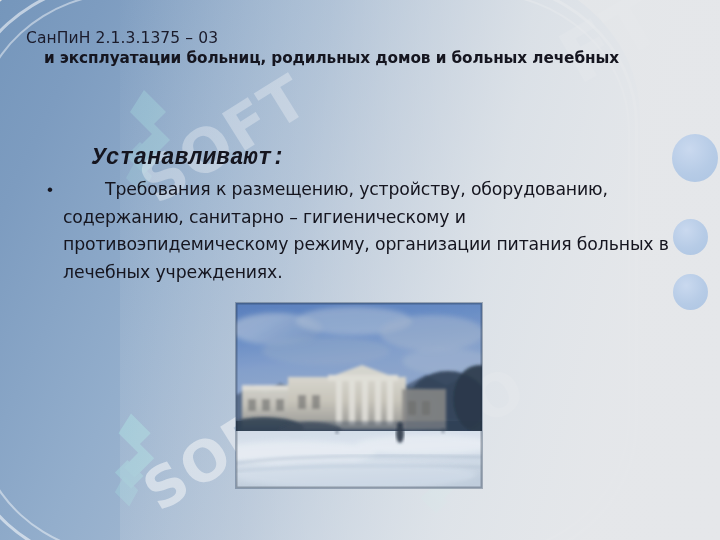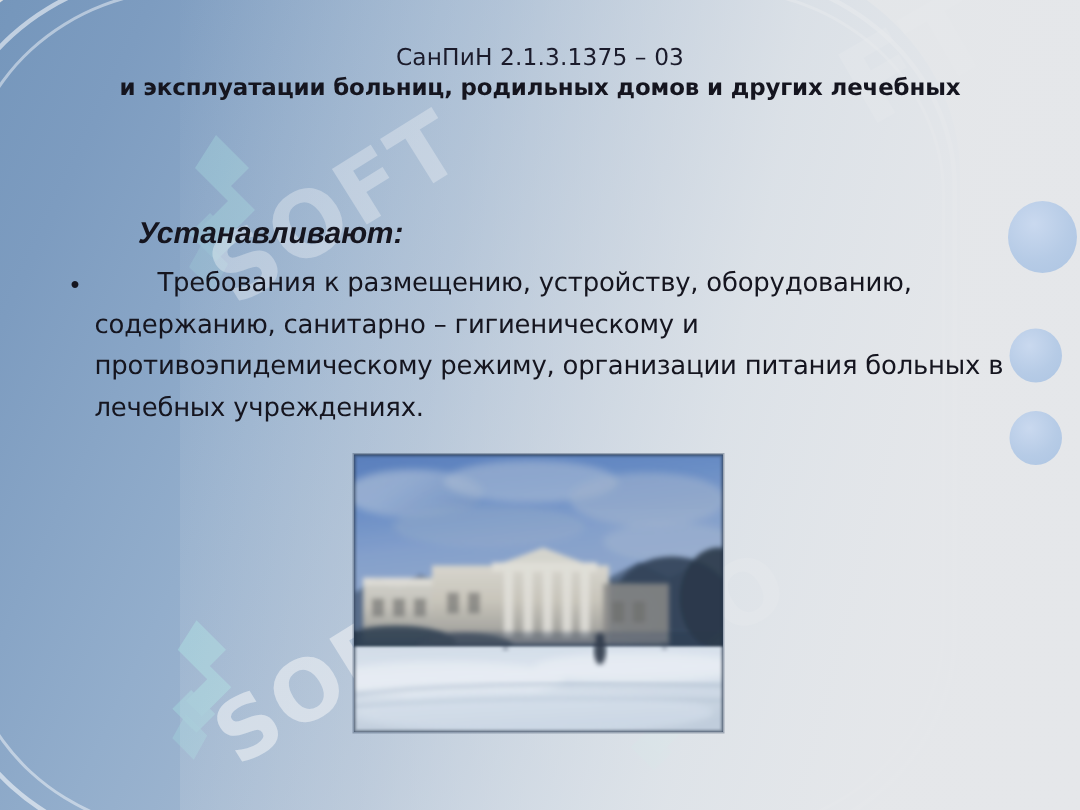--- a/index.html
+++ b/index.html
@@ -89,21 +89,20 @@
   .dot-1 { left: 672px; top: 134px; width: 46px; height: 48px; }
   .dot-2 { left: 673px; top: 219px; width: 35px; height: 36px; }
   .dot-3 { left: 673px; top: 274px; width: 35px; height: 36px; }
 
   
   .title-block {
     position: absolute;
     left: 26px;
     top: 28px;
     width: 668px;
-    text-align: center;
     z-index: 6;
   }
   .title-line-1 {
     font-family: "DejaVu Sans", sans-serif;
     font-size: 15.5px;
     color: #1b1b2b;
     line-height: 20px;
     letter-spacing: 0.1px;
   }
   .title-line-rest {
@@ -114,24 +113,24 @@
     line-height: 20.5px;
     padding: 0 18px;
     letter-spacing: -0.1px;
   }
 
   
   .subhead {
     position: absolute;
     left: 92px;
     top: 145px;
-    font-family: Liberation Sans, sans-serif;
+    font-family: Liberation Mono, monospace;
     font-weight: 700;
     font-style: italic;
-    font-size: 20px;
+    font-size: 23px;
     color: #15151f;
     z-index: 6;
     text-align: center;
   }
   .bullet-row {
     position: absolute;
     left: 44px;
     top: 176px;
     width: 645px;
     z-index: 6;
@@ -216,21 +215,21 @@
   </div>
 
   <div class="frame frame-fade"></div>
 
   <div class="dot dot-1"></div>
   <div class="dot dot-2"></div>
   <div class="dot dot-3"></div>
 
   <div class="title-block">
     <div class="title-line-1">СанПиН 2.1.3.1375 – 03</div>
-    <div class="title-line-rest">и эксплуатации больниц, родильных домов и других лечебных</div>
+    <div class="title-line-rest">и эксплуатации больниц, родильных домов и больных лечебных</div>
   </div>
 
   <div class="subhead">Устанавливают:</div>
 
   <div class="bullet-row">
     <span class="bullet-mark">•</span>
     <span class="bullet-text">Требования к размещению, устройству, оборудованию, содержанию, санитарно – гигиеническому и противоэпидемическому режиму, организации питания больных в лечебных учреждениях.</span>
   </div>
 
   <div class="photo-wrap">

